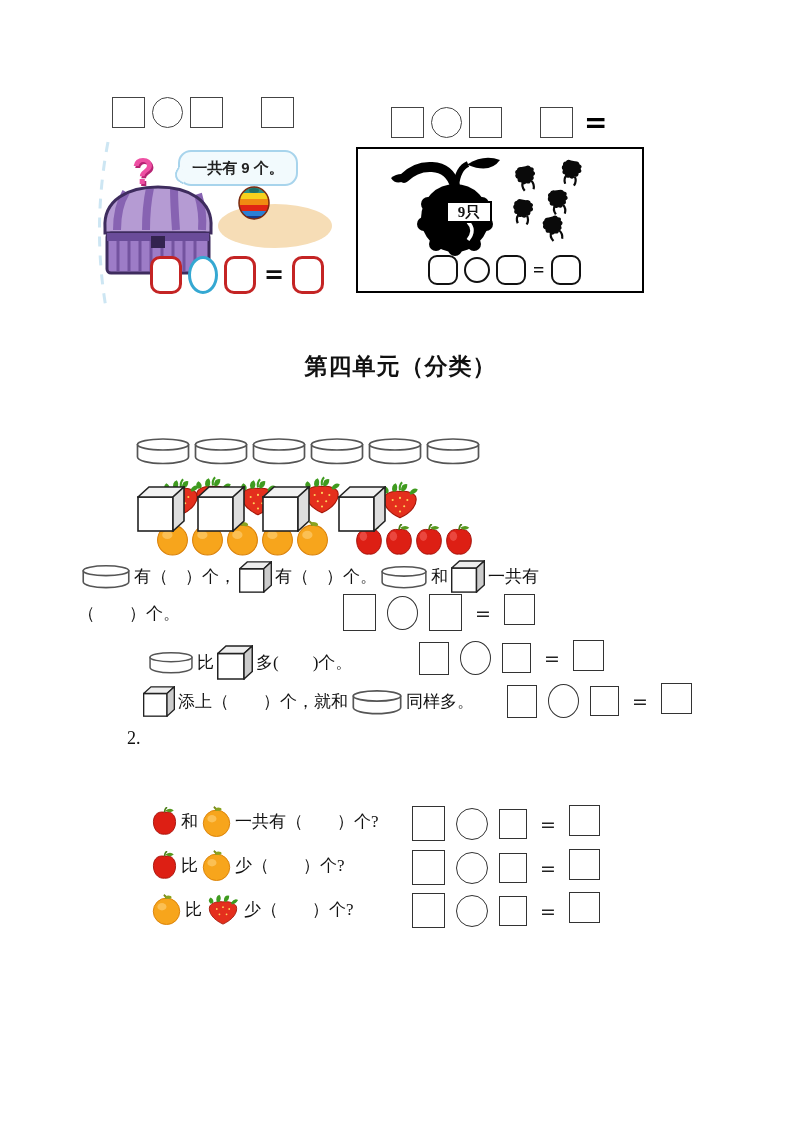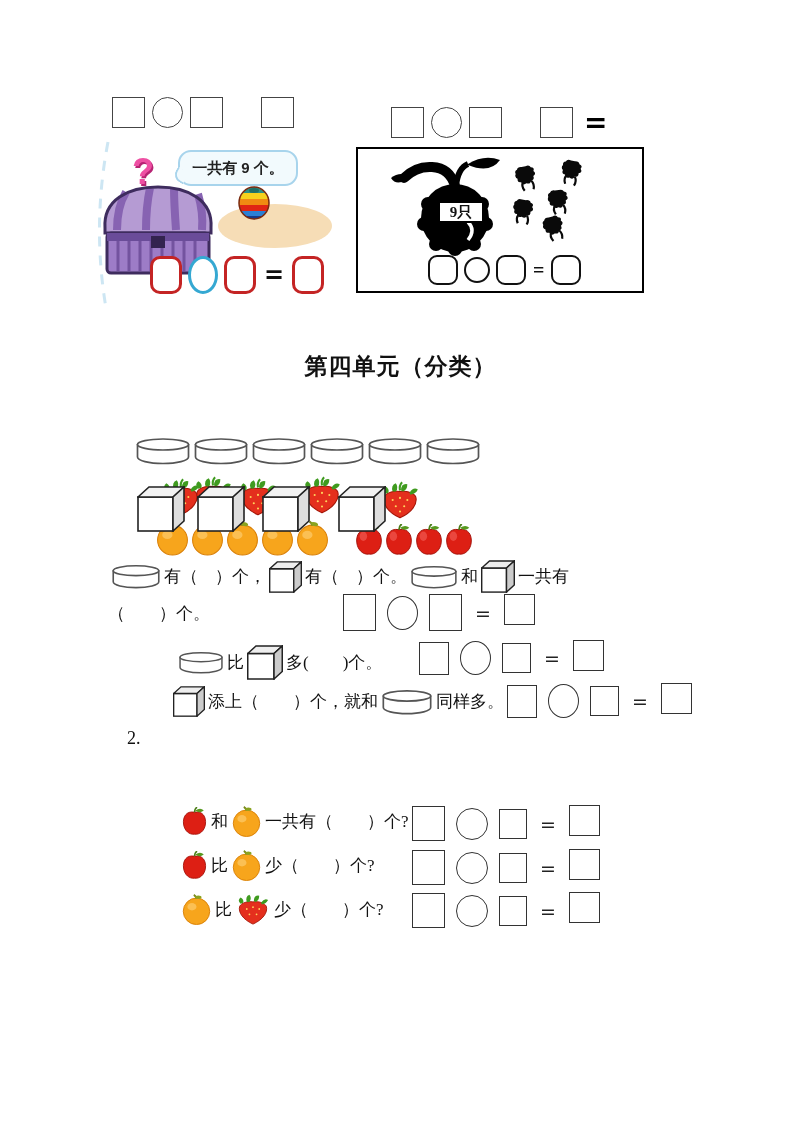--- a/index.html
+++ b/index.html
@@ -29,21 +29,21 @@
   .redeq .rsq { width:32px; height:38px; border:3px solid #c42424; border-radius:10px; background:#fff; }
   .redeq .bci { width:30px; height:38px; border:3px solid #35a8d2; border-radius:50%; background:#fff; }
   .redeq .eqs { font-size:24px; font-weight:700; margin:0 2px; font-family:"DejaVu Sans",sans-serif; }
 
   
   .bwpanel { position:absolute; left:356px; top:147px; width:288px; height:146px; border:2.5px solid #000; background:#fff; }
   .bweq { position:absolute; left:70px; top:106px; display:flex; align-items:center; gap:6px; }
   .bweq .rsq { width:30px; height:30px; border:2.5px solid #111; border-radius:9px; background:#fff; }
   .bweq .bci { width:26px; height:26px; border:2.5px solid #111; border-radius:50%; background:#fff; }
   .bweq .eqs { font-size:20px; font-weight:700; margin:0 1px; }
-  .nestlabel { position:absolute; left:80px; top:52px; width:46px; height:22px; background:#fff;
+  .nestlabel { position:absolute; left:88px; top:52px; width:46px; height:22px; background:#fff;
     border:2px solid #000; text-align:center; line-height:19px; font-weight:700; font-size:15px; }
 
   .birds { position:absolute; left:146px; top:8px; width:110px; height:95px; }
   .birds .bird { position:absolute; }
   .birds .bird:nth-child(1){ left:12px; top:8px; transform:rotate(-10deg);}
   .birds .bird:nth-child(2){ left:56px; top:3px; transform:rotate(12deg);}
   .birds .bird:nth-child(3){ left:44px; top:32px; transform:rotate(-5deg);}
   .birds .bird:nth-child(4){ left:8px;  top:42px; transform:rotate(8deg);}
   .birds .bird:nth-child(5){ left:40px; top:58px; transform:rotate(-14deg);}
 
@@ -83,21 +83,21 @@
   .berries .fruit:nth-child(5){ left:379px; top:5px; }
   .cubes .cube { position:absolute; z-index:2; }
   .cubes .cube:nth-child(1){ left:137px; top:10px; }
   .cubes .cube:nth-child(2){ left:197px; top:10px; }
   .cubes .cube:nth-child(3){ left:262px; top:10px; }
   .cubes .cube:nth-child(4){ left:338px; top:10px; }
   .orangerow { position:absolute; left:155px; top:520px; display:flex; }
   .applerow { position:absolute; left:354px; top:524px; display:flex; }
 
   
-  .tline { position:absolute; display:flex; align-items:center; font-size:17px; white-space:nowrap;margin-left:30px; }
+  .tline { position:absolute; display:flex; align-items:center; font-size:17px; white-space:nowrap; }
   .inline-icon { display:inline-flex; margin:0 3px; }
   .s2num { position:absolute; left:127px; top:728px; font-size:18px; }
 </style>
 </head>
 <body>
 
 <div id="canvas">
 
   <div class="topeq" style="left:112px; top:97px;">
     <span class="sq"></span>

